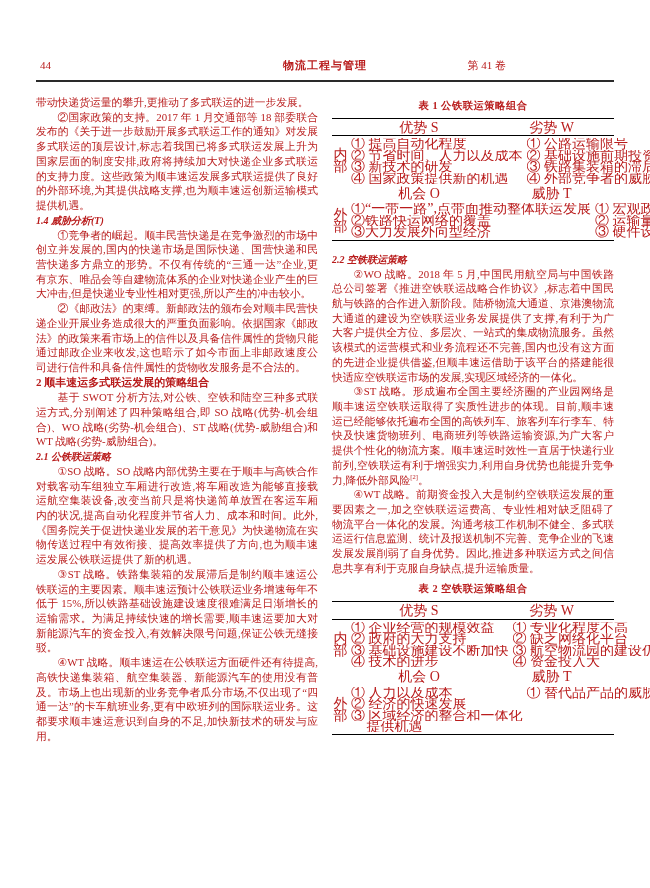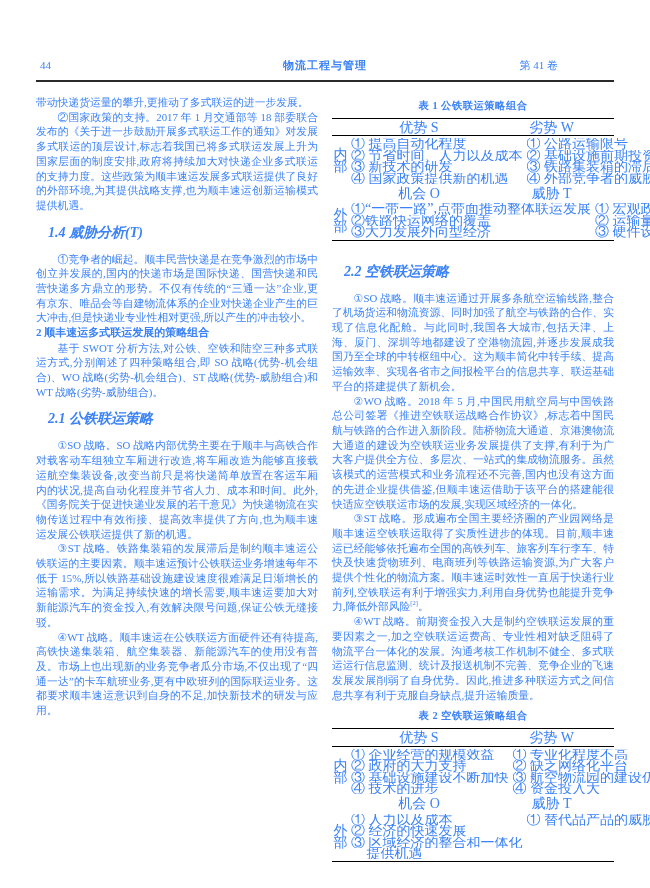--- a/index.html
+++ b/index.html
@@ -1,41 +1,41 @@
 <!DOCTYPE html>
 <html><head>
 <meta charset="utf-8">
 <style>
   html,body { margin:0; padding:0; background:#e9e9e9; }
   .page {
     position:relative; width:650px; height:888px; margin:0 auto;
     background:#ffffff; box-sizing:border-box;
     padding:58px 36px 0 36px;
     font-family:"Liberation Serif","DejaVu Serif",serif;
-    color:#3b82f6; overflow:hidden;
+    color:#b91c1c; overflow:hidden;
   }
   
   .runhead {
     display:flex; align-items:baseline;
     font-size:11px; padding:0 4px 7px 4px;
     border-bottom:2px solid #2a2a2a;
   }
   .runhead .pn { flex:1; text-align:left; }
   .runhead .jt { flex:2; text-align:center; font-weight:bold; letter-spacing:1px; }
-  .runhead .vol { flex:1; text-align:center; }
+  .runhead .vol { flex:1; text-align:left; }
   
   .cols { display:flex; gap:14px; margin-top:13px; }
   .col { width:282px; }
   .col p {
     margin:0; font-size:10.8px; line-height:14.7px;
     text-align:justify; text-justify:inter-ideograph; text-indent:2em;
   }
   .col p.noindent { text-indent:0; }
   .h-kai {
-    margin:12px; font-size:14px; line-height:15px;
+    margin:0; font-size:10px; line-height:15px;
     font-weight:bold; font-style:italic;
   }
   .h-hei {
     margin:0; font-size:11px; line-height:15.5px;
     font-weight:bold; font-style:normal;font-family:Liberation Serif, serif;
   }
   sup.cite { font-size:6.5px; line-height:0; }
   
   .tbl-caption {
     text-align:center; font-weight:bold; font-size:10.3px;
@@ -69,20 +69,21 @@
     <span class="vol">第 41 卷</span>
   </div>
 
   <div class="cols">
 
     <div class="col">
       <p class="noindent">带动快递货运量的攀升,更推动了多式联运的进一步发展。</p>
       <p>②国家政策的支持。2017 年 1 月交通部等 18 部委联合发布的《关于进一步鼓励开展多式联运工作的通知》对发展多式联运的顶层设计,标志着我国已将多式联运发展上升为国家层面的制度安排,政府将持续加大对快递企业多式联运的支持力度。这些政策为顺丰速运发展多式联运提供了良好的外部环境,为其提供战略支撑,也为顺丰速运创新运输模式提供机遇。</p>
       <div class="h-kai">1.4  威胁分析(T)</div>
       <p>①竞争者的崛起。顺丰民营快递是在竞争激烈的市场中创立并发展的,国内的快递市场是国际快递、国营快递和民营快递多方鼎立的形势。不仅有传统的“三通一达”企业,更有京东、唯品会等自建物流体系的企业对快递企业产生的巨大冲击,但是快递业专业性相对更强,所以产生的冲击较小。</p>
+      <p>②《邮政法》的束缚。新邮政法的颁布会对顺丰民营快递企业开展业务造成很大的严重负面影响。依据国家《邮政法》的政策来看市场上的信件以及具备信件属性的货物只能通过邮政企业来收发,这也暗示了如今市面上非邮政速度公司进行信件和具备信件属性的货物收发服务是不合法的。</p>
       <div class="h-hei">2  顺丰速运多式联运发展的策略组合</div>
       <p>基于 SWOT 分析方法,对公铁、空铁和陆空三种多式联运方式,分别阐述了四种策略组合,即 SO 战略(优势-机会组合)、WO 战略(劣势-机会组合)、ST 战略(优势-威胁组合)和 WT 战略(劣势-威胁组合)。</p>
       <div class="h-kai">2.1  公铁联运策略</div>
       <p>①SO 战略。SO 战略内部优势主要在于顺丰与高铁合作对载客动车组独立车厢进行改造,将车厢改造为能够直接载运航空集装设备,改变当前只是将快递简单放置在客运车厢内的状况,提高自动化程度并节省人力、成本和时间。此外,《国务院关于促进快递业发展的若干意见》为快递物流在实物传送过程中有效衔接、提高效率提供了方向,也为顺丰速运发展公铁联运提供了新的机遇。</p>
       <p>③ST 战略。铁路集装箱的发展滞后是制约顺丰速运公铁联运的主要因素。顺丰速运预计公铁联运业务增速每年不低于 15%,所以铁路基础设施建设速度很难满足日渐增长的运输需求。为满足持续快速的增长需要,顺丰速运要加大对新能源汽车的资金投入,有效解决限号问题,保证公铁无缝接驳。</p>
       <p>④WT 战略。顺丰速运在公铁联运方面硬件还有待提高,高铁快递集装箱、航空集装器、新能源汽车的使用没有普及。市场上也出现新的业务竞争者瓜分市场,不仅出现了“四通一达”的卡车航班业务,更有中欧班列的国际联运业务。这都要求顺丰速运意识到自身的不足,加快新技术的研发与应用。</p>
     </div>
 
     <div class="col">
 
@@ -128,21 +129,20 @@
             <div class="ti">① 宏观政策因素的限制</div>
             <div class="ti">② 运输量受限制</div>
             <div class="ti">③ 硬件设备不完善</div>
           </div>
         </div>
       </div>
 
       <div class="sp6"></div>
 
       <div class="h-kai">2.2  空铁联运策略</div>
-      <p>①SO 战略。顺丰速运通过开展多条航空运输线路,整合了机场货运和物流资源、同时加强了航空与铁路的合作、实现了信息化配舱。与此同时,我国各大城市,包括天津、上海、厦门、深圳等地都建设了空港物流园,并逐步发展成我国乃至全球的中转枢纽中心。这为顺丰简化中转手续、提高运输效率、实现各省市之间报检平台的信息共享、联运基础平台的搭建提供了新机会。</p>
       <p>②WO 战略。2018 年 5 月,中国民用航空局与中国铁路总公司签署《推进空铁联运战略合作协议》,标志着中国民航与铁路的合作进入新阶段。陆桥物流大通道、京港澳物流大通道的建设为空铁联运业务发展提供了支撑,有利于为广大客户提供全方位、多层次、一站式的集成物流服务。虽然该模式的运营模式和业务流程还不完善,国内也没有这方面的先进企业提供借鉴,但顺丰速运借助于该平台的搭建能很快适应空铁联运市场的发展,实现区域经济的一体化。</p>
       <p><span>③ST 战略。形成遍布全国主要经济圈的产业园网络是顺丰速运空铁联运取得了实质性进步的体现。目前,顺丰速运已经能够依托遍布全国的高铁列车、旅客列车行李车、特快及快速货物班列、电商班列等铁路运输资源,为广大客户提供个性化的物流方案。顺丰速运时效性一直居于快递行业前列,空铁联运有利于增强实力,利用自身优势也能提升竞争力,降低外部风险</span><sup class="cite">[2]</sup><span>。</span></p>
       <p>④WT 战略。前期资金投入大是制约空铁联运发展的重要因素之一,加之空铁联运运费高、专业性相对缺乏阻碍了物流平台一体化的发展。沟通考核工作机制不健全、多式联运运行信息监测、统计及报送机制不完善、竞争企业的飞速发展发展削弱了自身优势。因此,推进多种联运方式之间信息共享有利于克服自身缺点,提升运输质量。</p>
 
       <div class="tbl-caption" style="margin-top:7px;">表 2  空铁联运策略组合</div>
       <div class="tbl">
         <div class="trow thead-row">
           <div class="tc"></div>
           <div class="tc">优势 S</div>
           <div class="tc">劣势 W</div>

